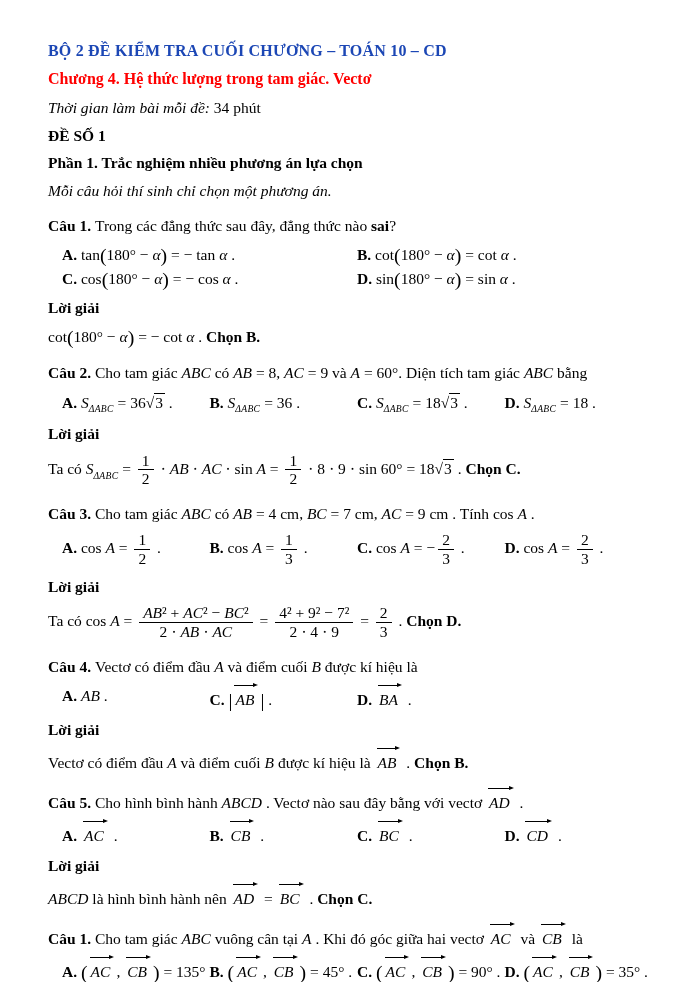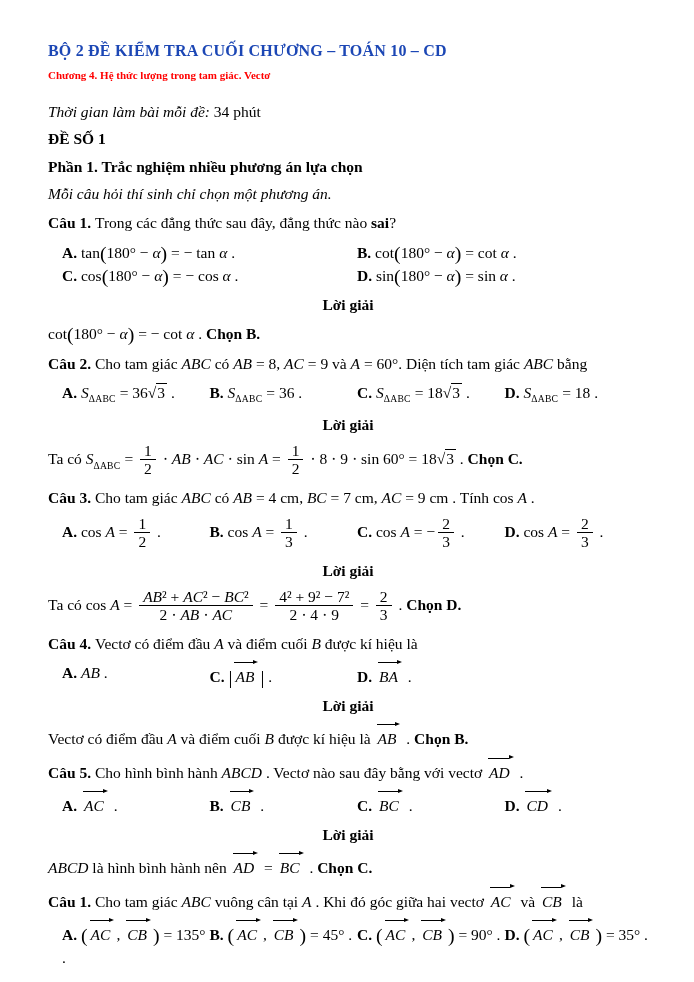--- a/index.html
+++ b/index.html
@@ -8,42 +8,42 @@
     font-family:"Liberation Serif","DejaVu Serif",serif;
     font-size:15.5px;color:#000;
   }
   .page{padding:40px 46px 0 48px;}
   .center{text-align:left;}
   .b{font-weight:700;}
   .i{font-style:italic;}
   .lg{font-size:1.28em;line-height:0;vertical-align:-0.09em;}
   .hline{line-height:1.32;margin:0 0 7px 0;}
   .doc-title{font-weight:700;font-size:16px;letter-spacing:0.2px;}
-  .doc-subtitle{font-weight:700;font-size:11px;margin-bottom:19px;}
+  .doc-subtitle{font-weight:700;font-size:16px;margin-bottom:9px;}
   .line{line-height:1.5;margin:6px 0;}
-  .q-stem{}
-  .solhead{text-align:center;font-weight:700;line-height:1.5;margin:6px 0;}
+  .q-stem{margin-top:13px;}
+  .solhead{font-weight:700;line-height:1.5;margin:6px 0;}
   .opts{display:grid;padding-left:14px;margin:4px 0;line-height:1.5;column-gap:4px;}
   .opts.cols-2{grid-template-columns:1fr 1fr;row-gap:0;}
   .opts.cols-4{grid-template-columns:1fr 1fr 1fr 1fr;}
   .okey{font-weight:700;}
   
   .frac{display:inline-flex;flex-direction:column;vertical-align:middle;text-align:center;margin:1px 3px;position:relative;top:-1px;}
   .frac .fn{display:block;padding:0 4px;border-bottom:1px solid #000;line-height:1.12;}
   .frac .fd{display:block;padding:0 4px;line-height:1.12;}
   
   .sqrt{white-space:nowrap;}
   .sqrt .rad{border-top:1px solid #000;padding:0 2px 0 1px;}
   
   .vec{display:inline-block;position:relative;font-style:italic;margin:1px 3px 0 2px;padding:3px 3px 0 1px;}
   .vec::before{content:"";position:absolute;left:0;right:4px;top:0;border-top:1.2px solid #000;}
   .vec::after{content:"";position:absolute;right:-1px;top:-2.2px;width:0;height:0;
     border-left:5px solid #000;border-top:2.8px solid transparent;border-bottom:2.8px solid transparent;}
   
-  .subsc{font-size:0.62em;vertical-align:-0.45em;letter-spacing:0.3px;}
+  .subsc{font-size:0.62em;font-style:italic;vertical-align:-0.45em;letter-spacing:0.3px;}
 </style>
 </head>
 <body>
 
 <div class="page">
   <div class="hline center doc-title" style="color: rgb(28, 71, 181);">BỘ 2 ĐỀ KIỂM TRA CUỐI CHƯƠNG – TOÁN 10 – CD</div>
   <div class="hline center doc-subtitle" style="color: rgb(255, 0, 0);">Chương 4. Hệ thức lượng trong tam giác. Vectơ</div>
   <div class="hline"><span class="i">Thời gian làm bài mỗi đề:</span><span> 34 phút</span></div>
   <div class="hline center b">ĐỀ SỐ 1</div>
   <div class="hline b">Phần 1. Trắc nghiệm nhiều phương án lựa chọn</div>

